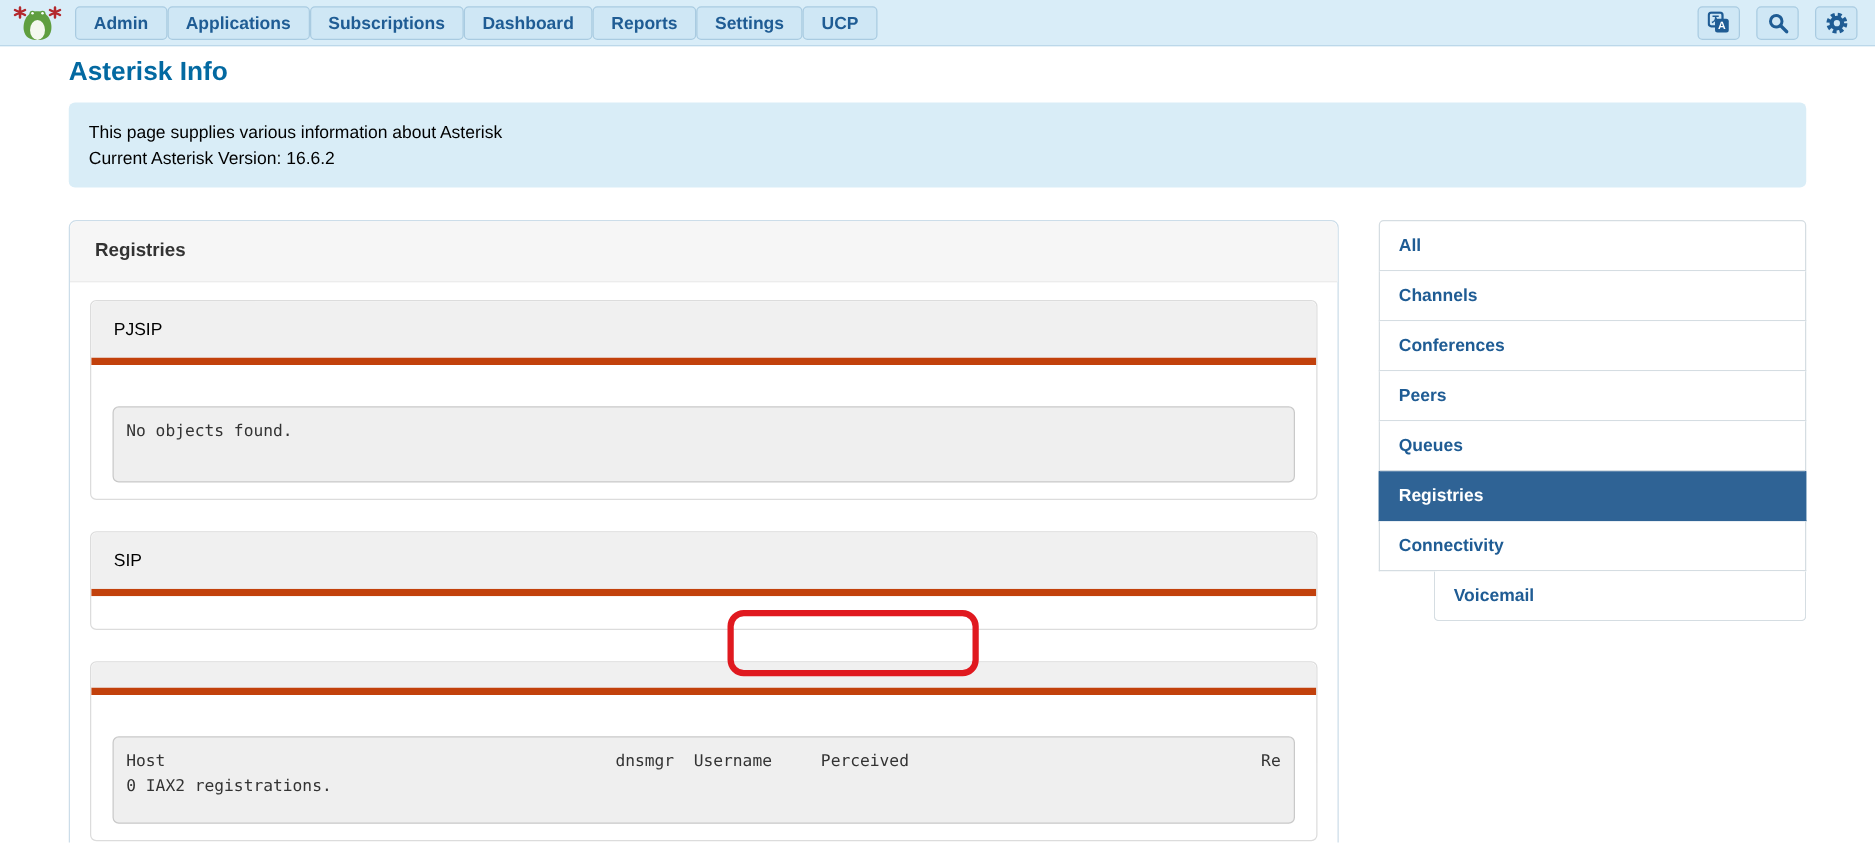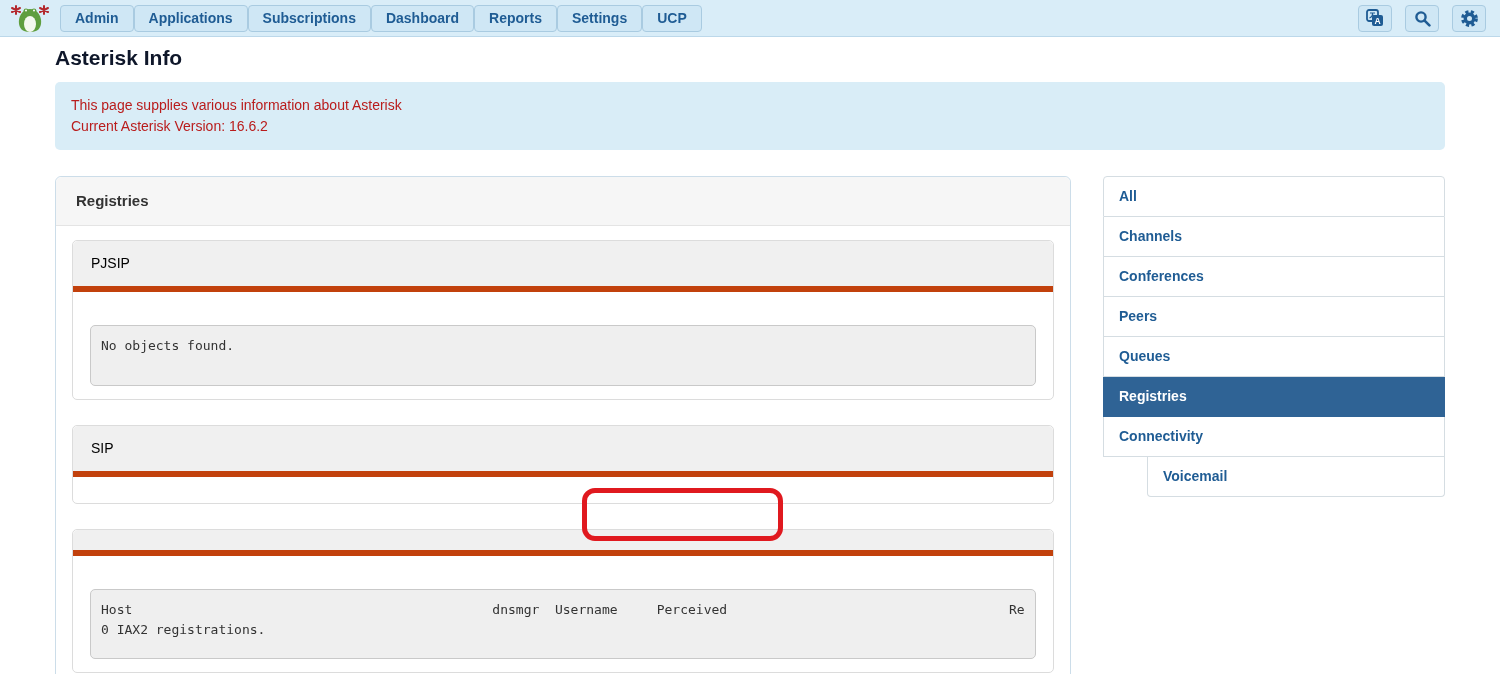--- a/index.html
+++ b/index.html
@@ -15,24 +15,24 @@
     border: 1px solid var(--nav-btn-border); border-radius: 4px;
     color: var(--accent); font-weight: 700; font-size: 14px; line-height: 25px;
     cursor: pointer; white-space: nowrap; }
   .nav-right { margin-left: auto; display: flex; gap: 13px; margin-right: 4px; }
   .icon-btn { width: 34px; height: 27px; display: flex; align-items: center;
     justify-content: center; background: var(--nav-btn-bg);
     border: 1px solid var(--nav-btn-border); border-radius: 4px; cursor: pointer; }
 
   
   .container { padding: 9px 55px 0; }
-  .page-title { font-size: 21px; font-weight: 700; color: #0f172a;
+  .page-title { font-size: 21px; font-weight: 700; color: #0369a1;
     line-height: 24px; margin-bottom: 12px; }
   .info-box { background: var(--info-bg); border-radius: 5px;
-    padding: 13px 16px; color: #b91c1c; font-size: 14px; line-height: 21px;
+    padding: 13px 16px; color: #000000; font-size: 14px; line-height: 21px;
     margin-bottom: 26px; }
   .info-box b { font-weight: 400; }
 
   .content { display: flex; gap: 32px; align-items: flex-start; }
 
   
   .main-panel { flex: 1 1 auto; border: 1px solid #ccdde9; border-radius: 6px;
     background: #fff; }
   .main-panel-header { background: #f6f6f6; border-bottom: 1px solid #e4e4e4;
     border-radius: 6px 6px 0 0; padding: 15px 20px; font-weight: 700;

